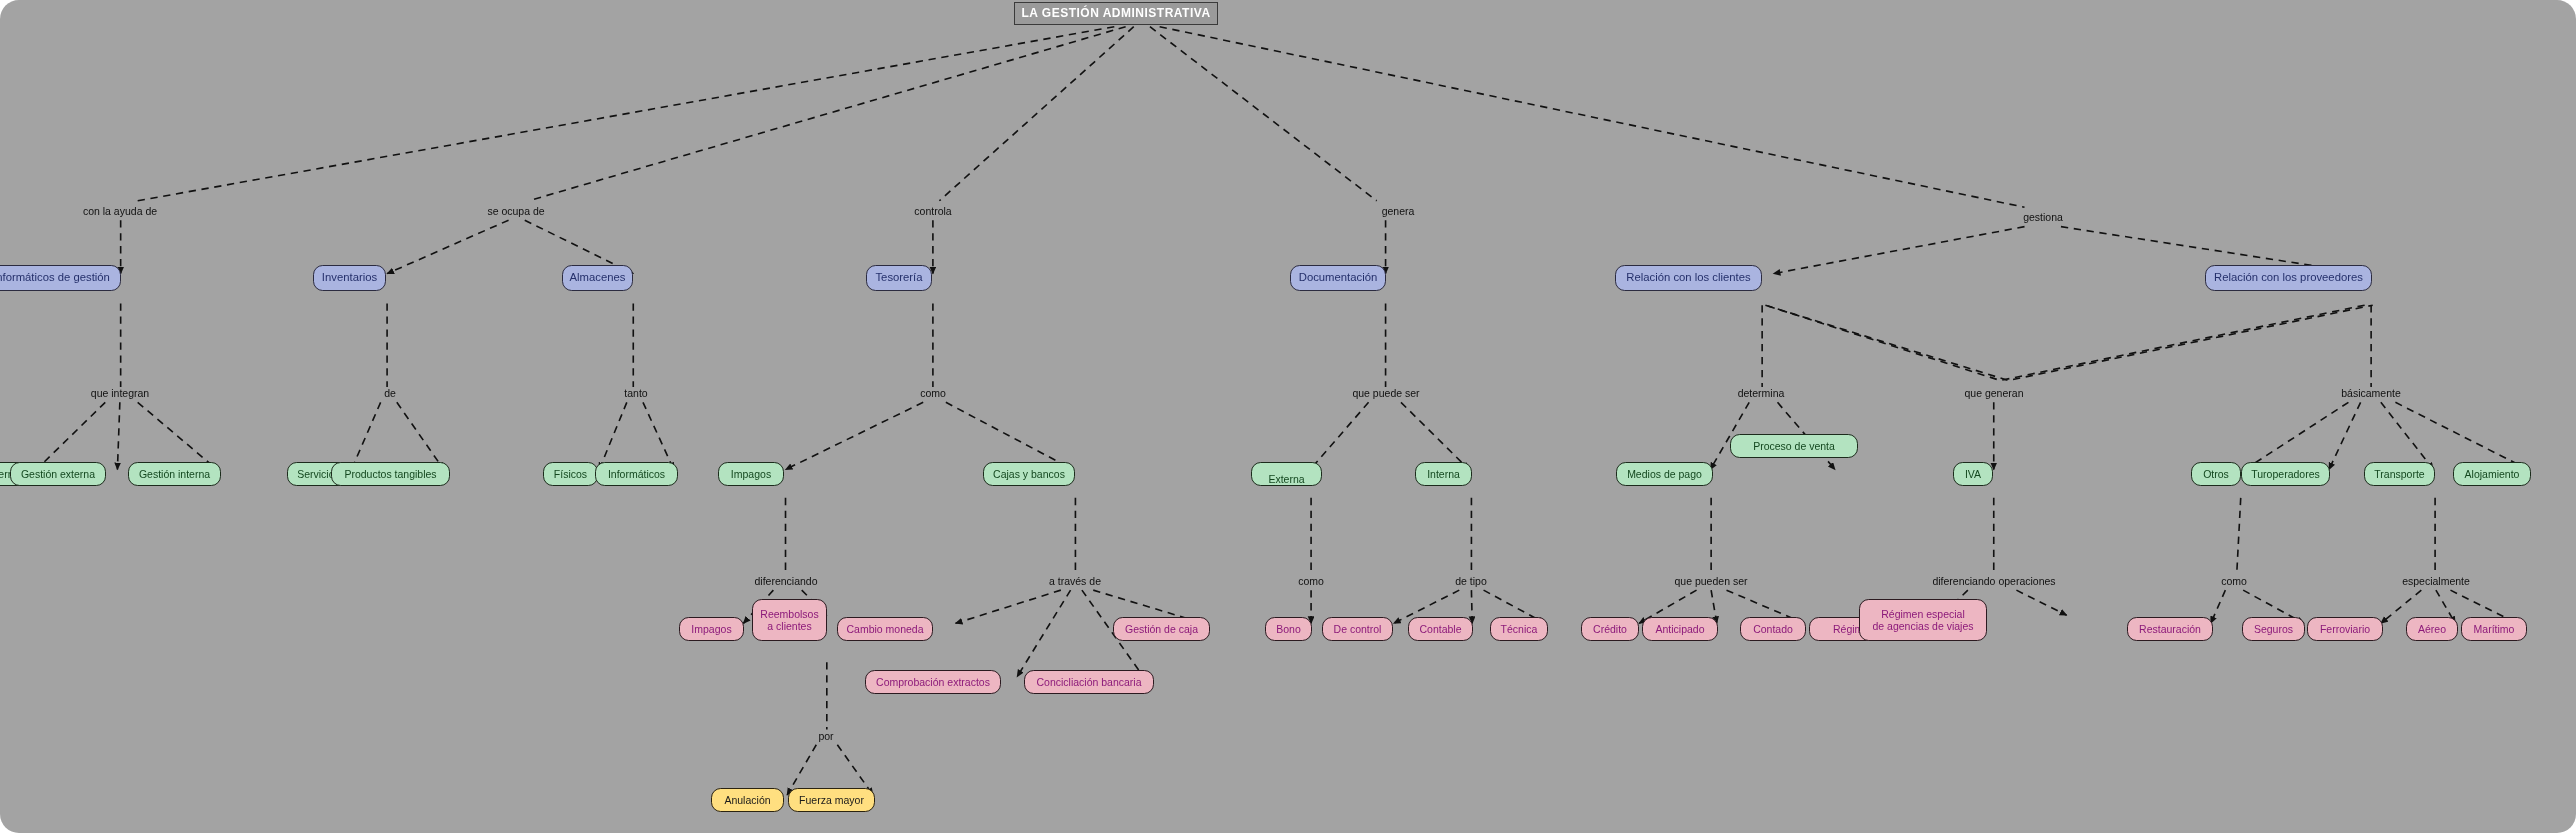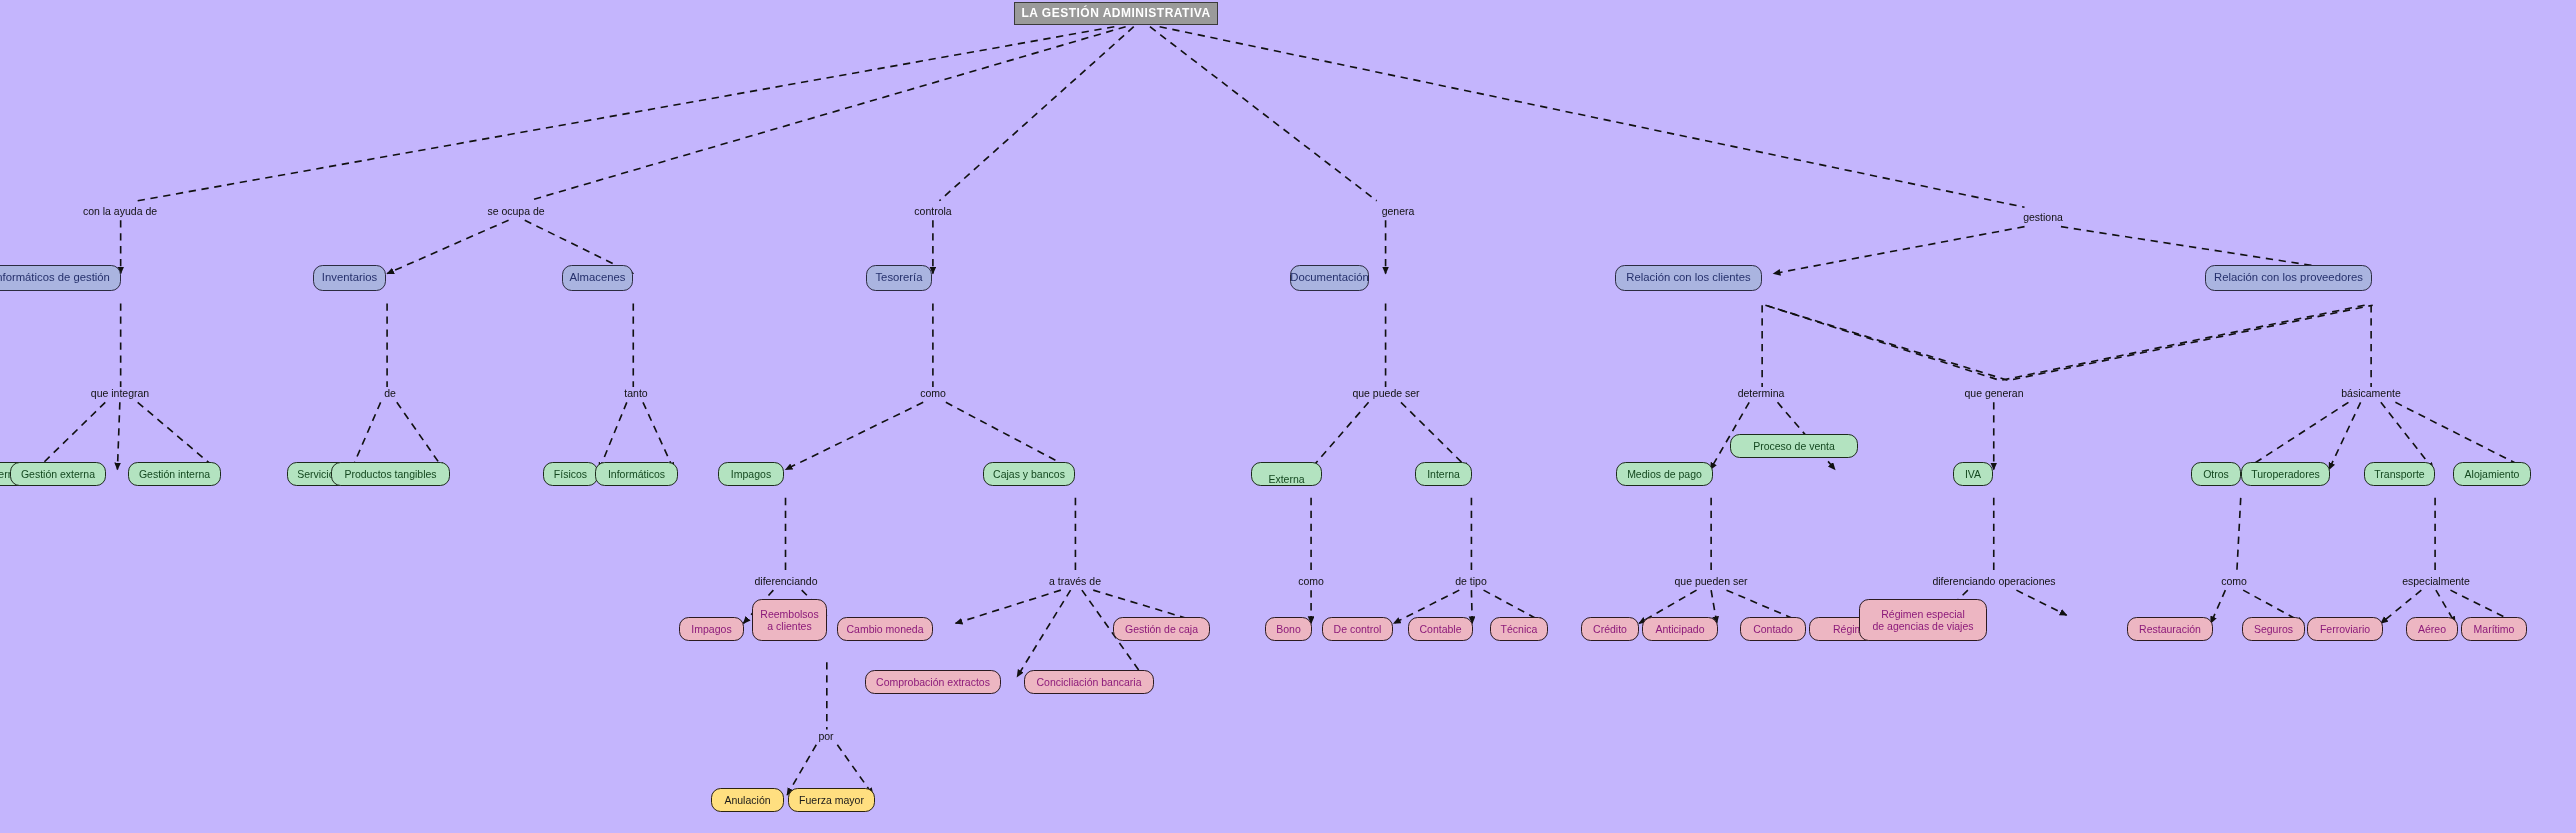--- a/index.html
+++ b/index.html
@@ -1,17 +1,17 @@
 <!DOCTYPE html>
 <html style="font-size:13px"><head>
 <meta charset="utf-8">
 <style>
   html,body{margin:0;padding:0;background:#ffffff;}
   body{font-family:"Liberation Sans",sans-serif;}
-  #stage{position:relative;width:2576px;height:833px;background:#c4b5fd;overflow:hidden;}
+  #stage{position:relative;width:2576px;height:833px;background:#a3a3a3;overflow:hidden;border-radius:19px;}
   svg#edges{position:absolute;left:0;top:0;width:2576px;height:833px;}
   .node{position:absolute;box-sizing:border-box;display:flex;align-items:center;justify-content:center;
         text-align:center;line-height:1.18;border:1.3px solid #1a1a1a;white-space:pre;}
   .node.blue{background:#aab4e0;border-color:#2b2b40;color:#25306b;border-radius:9.7px;}
   .node.green{background:#b3e3c0;border-color:#1c2b1c;color:#14481f;border-radius:9.7px;}
   .node.pink{background:#edb6c2;border-color:#2b1a20;color:#8c1a7a;border-radius:9.7px;}
   .node.yellow{background:#ffdf80;border-color:#2b2310;color:#1a1a1a;border-radius:9.7px;}
   .title-node{position:absolute;background:#9a9a9a;border:1.6px solid #3a3a3a;color:#ffffff;
       display:flex;align-items:center;justify-content:center;font-weight:bold;
       letter-spacing:0.5px;font-stretch:condensed;}
@@ -104,21 +104,21 @@
 
   <div class="title-node" id="title-node" style="left:1014px;top:1.6px;width:202px;height:21px;font-size:12px;">
     <span>LA GESTIÓN ADMINISTRATIVA</span>
   </div>
 
   <div id="node-layer">
       <div class="node blue" style="left: -67px; top: 265px; width: 188px; height: 26px; font-size: 11.3px;"><span>Sistemas informáticos de gestión</span></div>
       <div class="node blue" style="left: 313px; top: 265px; width: 73px; height: 26px; font-size: 11.3px;"><span>Inventarios</span></div>
       <div class="node blue" style="left: 562px; top: 265px; width: 71px; height: 26px; font-size: 11.3px;"><span>Almacenes</span></div>
       <div class="node blue" style="left: 866px; top: 265px; width: 66px; height: 26px; font-size: 11.3px;"><span>Tesorería</span></div>
-      <div class="node blue" style="left: 1290px; top: 265px; width: 79px; height: 26px; font-size: 11.3px;"><span>Documentación</span></div>
+      <div class="node blue" style="left: 1290px; top: 265px; width: 96px; height: 26px; font-size: 11.3px;"><span>Documentación</span></div>
       <div class="node blue" style="left: 1615px; top: 265px; width: 147px; height: 26px; font-size: 11.3px;"><span>Relación con los clientes</span></div>
       <div class="node blue" style="left: 2205px; top: 265px; width: 167px; height: 26px; font-size: 11.3px;"><span>Relación con los proveedores</span></div>
       <div class="node green" style="left: -24px; top: 462px; width: 57px; height: 24px; font-size: 10.5px;"><span>Internet</span></div>
       <div class="node green" style="left: 10px; top: 462px; width: 96px; height: 24px; font-size: 10.5px;"><span>Gestión externa</span></div>
       <div class="node green" style="left: 128px; top: 462px; width: 93px; height: 24px; font-size: 10.5px;"><span>Gestión interna</span></div>
       <div class="node green" style="left: 287px; top: 462px; width: 63px; height: 24px; font-size: 10.5px;"><span>Servicios</span></div>
       <div class="node green" style="left: 331px; top: 462px; width: 119px; height: 24px; font-size: 10.5px;"><span>Productos tangibles</span></div>
       <div class="node green" style="left: 543px; top: 462px; width: 55px; height: 24px; font-size: 10.5px;"><span>Físicos</span></div>
       <div class="node green" style="left: 595px; top: 462px; width: 83px; height: 24px; font-size: 10.5px;"><span>Informáticos</span></div>
       <div class="node green" style="left: 718px; top: 462px; width: 66px; height: 24px; font-size: 10.5px;"><span>Impagos</span></div>

